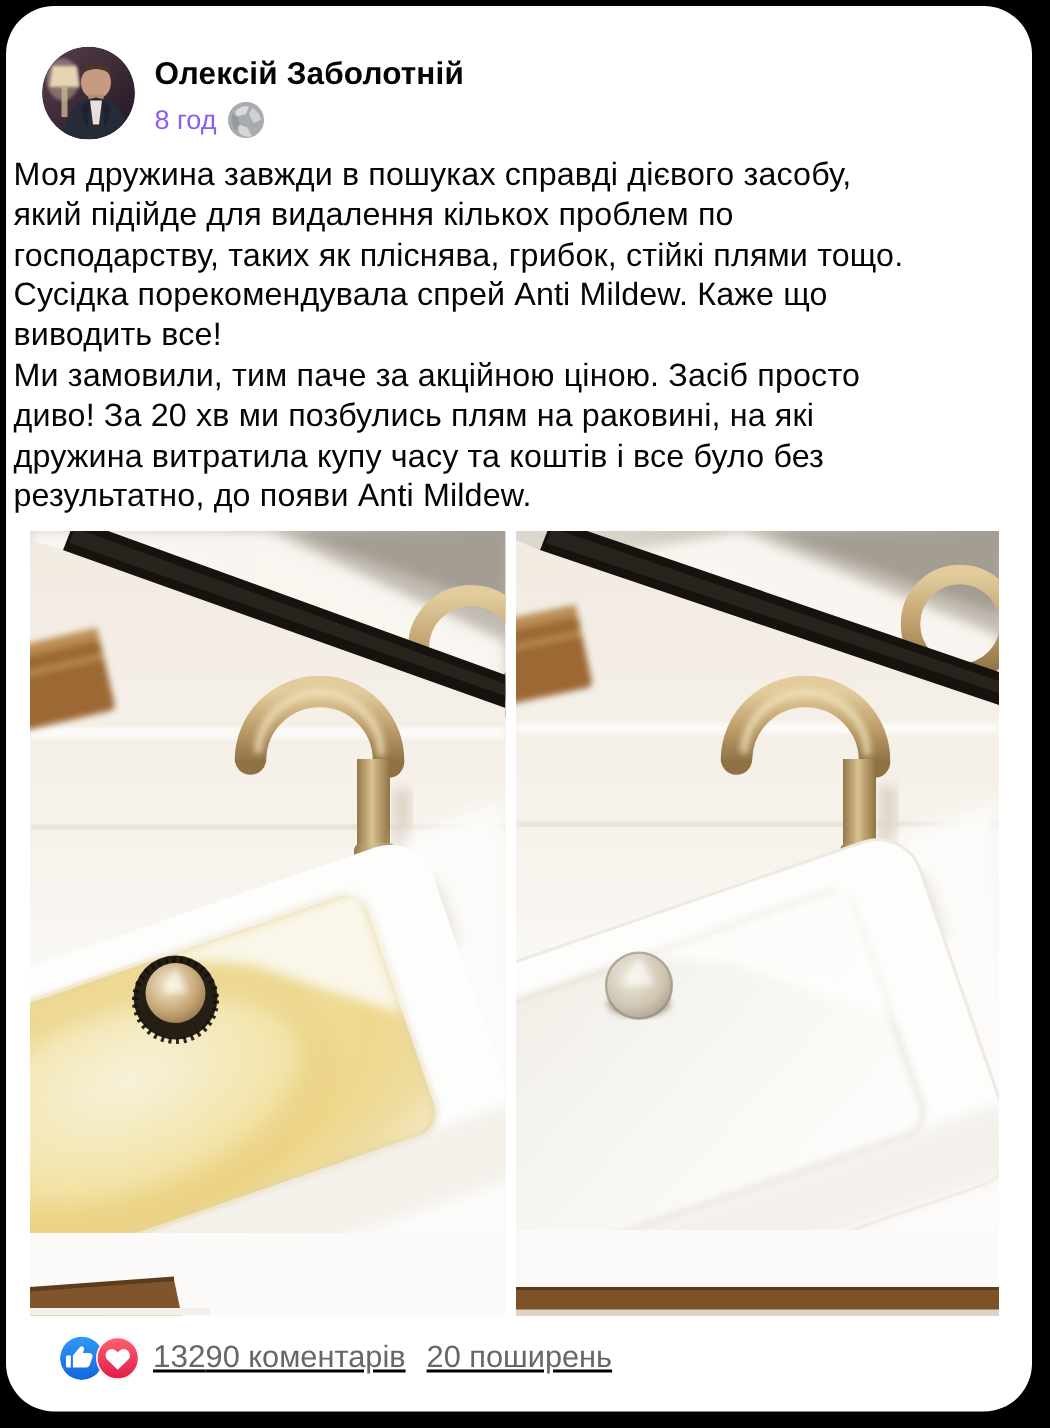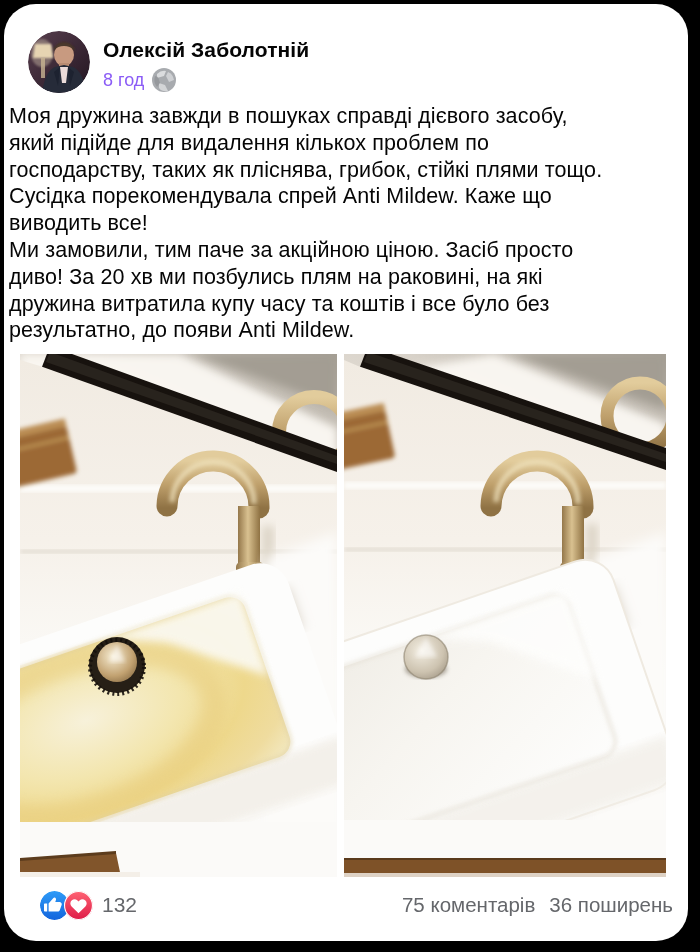--- a/index.html
+++ b/index.html
@@ -24,22 +24,22 @@
                white-space:pre-line; letter-spacing:.1px; }
 
   
   .photos { position:absolute; left:16px; top:350px; display:flex; gap:7px; }
   .photo { height:523px; display:block; }
   .photo.left { width:317px; }
   .photo.right { width:322px; }
 
   
   .engage { position:absolute; left:0; right:0; top:884px; height:34px;
-            display:flex; align-items:center; justify-content:space-between;
-            padding:0 15px 0 36px; }
+            display:flex; align-items:center; 
+            padding:0 15px 0 36px;text-decoration:underline; }
   .rx { display:flex; align-items:center; }
   .rx-ic { width:29px; height:29px; border-radius:50%; display:block; }
   .rx-ic.heart { margin-left:-5px; position:relative; z-index:2; }
   .rx-count { font-size:21px; color:#65676b; margin-left:9px; }
   .stats { display:flex; gap:14px; font-size:20.5px; color:#65676b; }
 </style>
 </head>
 <body>
 
 <div class="stage">
@@ -301,19 +301,19 @@
               <stop offset="0" stop-color="#ff6373"></stop>
                 <stop offset="1" stop-color="#de1b47"></stop>
             </linearGradient>
           </defs>
           <circle cx="14.5" cy="14.5" r="14.5" fill="url(#loveG)" stroke="#fff" stroke-width="2.2"></circle>
           <path fill="#fff" d="M14.5 22.2 7.6 15.5a4.1 4.1 0 0 1 0-5.9 4.2 4.2 0 0 1 5.9 0l1 .95 1-.95a4.2 4.2 0 0 1 5.9 0 4.1 4.1 0 0 1 0 5.9z"></path>
         </svg>
         <span class="rx-count">132</span>
       </div>
       <div class="stats">
-        <span>75 коментарів</span>
-        <span>36 поширень</span>
+        <span>90 коментарів</span>
+        <span>20 поширень</span>
       </div>
     </div>
 
   </div>
 </div>
 
 </body></html>

